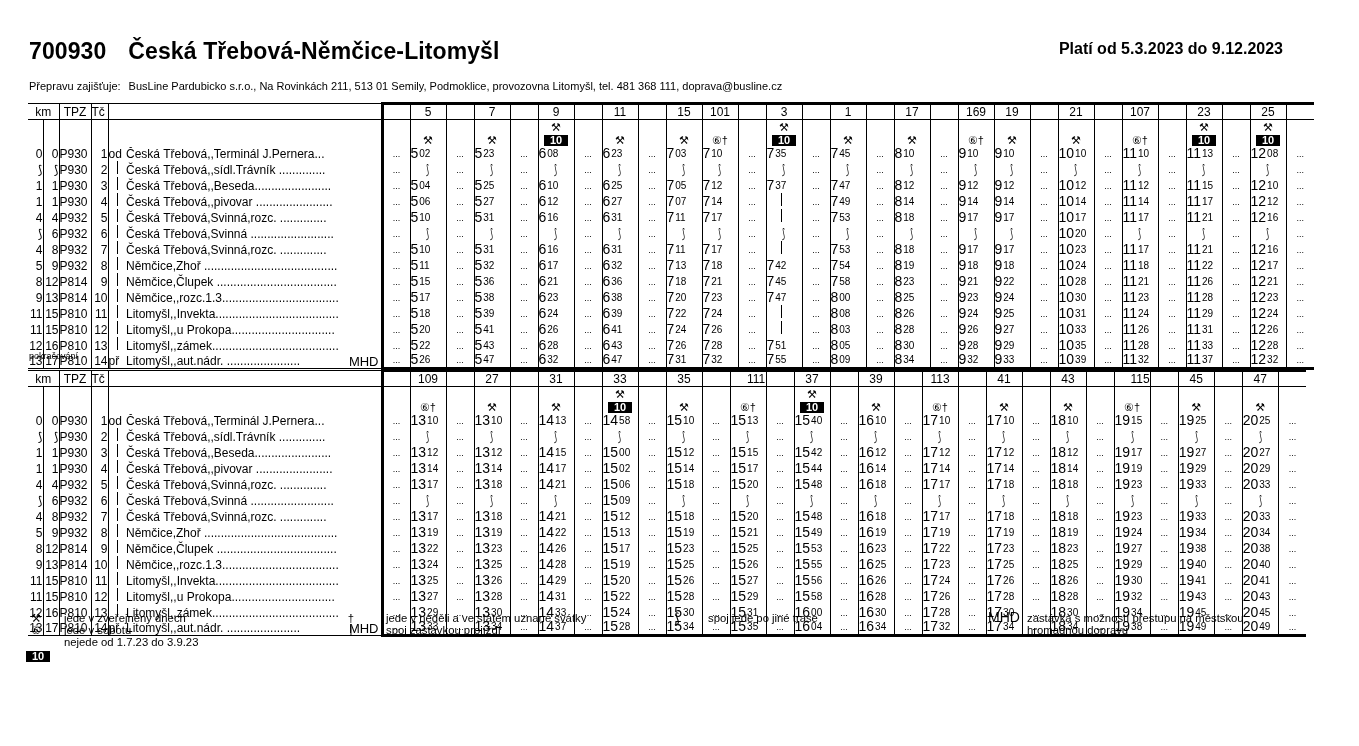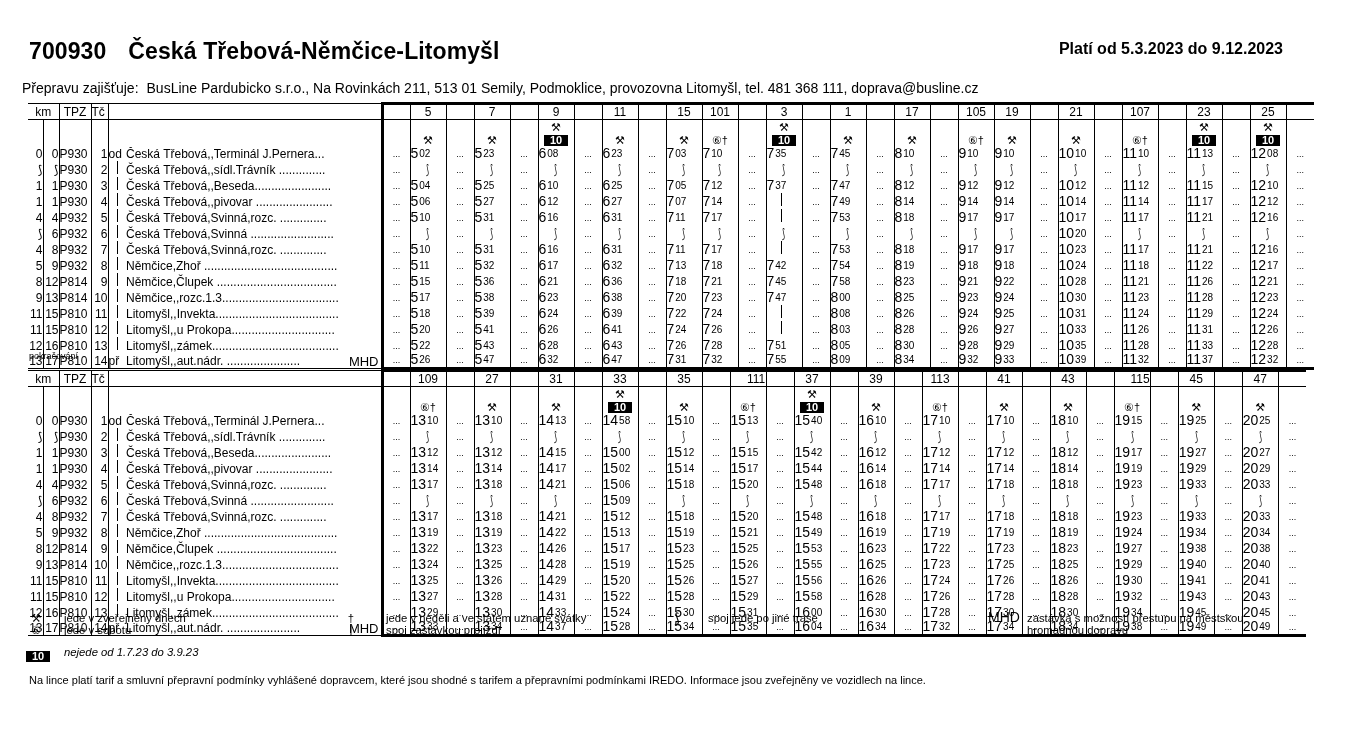--- a/index.html
+++ b/index.html
@@ -1,21 +1,21 @@
 <!DOCTYPE html>
 <html><head>
 <meta charset="utf-8">
 <style>
   html, body { margin:0; padding:0; background:#fff; }
   body { width:1359px; height:746px; position:relative; overflow:hidden;
          font-family:"Liberation Sans", sans-serif; color:#000; }
   .title { position:absolute; left:29px; top:38px; font-size:23px; font-weight:bold; letter-spacing:0.1px; }
   .title .num { margin-right:22px; }
   .validity { position:absolute; right:76px; top:40px; font-size:16px; font-weight:bold; }
-  .operator { position:absolute; left:22px; top:80px; font-size:14px;text-align:center; }
+  .operator { position:absolute; left:29px; top:80px; font-size:11px;text-align:center; }
   .operator .lbl { margin-right:8px; }
   .contd { position:absolute; left:29px; top:351px; font-size:9px; }
 
   table.tt { position:absolute; border-collapse:collapse; table-layout:fixed; font-size:12px; }
   table.tt td { padding:0; height:13.8px; line-height:13px; white-space:nowrap; overflow:hidden; vertical-align:bottom; }
   .hdr td { border-top:1.3px solid #000; border-bottom:1.3px solid #000; height:13px; text-align:center; font-size:12px; line-height:12px; }
   .hdr td.right-block { border-top:3px solid #000; }
   td.km1 { text-align:right; border-right:1px solid #000; }
   td.km2 { text-align:right; border-right:1px solid #000; }
   td.tpz { text-align:left; border-right:1px solid #000; }
@@ -107,21 +107,21 @@
         <td class="right-block"></td>
         <td class="right-block rt" style="text-align: center; padding-left: 0px;">15</td>
         <td class="right-block rt" style="text-align: center; padding-left: 0px;">101</td>
         <td class="right-block"></td>
         <td class="right-block rt" style="text-align: center; padding-left: 0px;">3</td>
         <td class="right-block"></td>
         <td class="right-block rt" style="text-align: center; padding-left: 0px;">1</td>
         <td class="right-block"></td>
         <td class="right-block rt" style="text-align: center; padding-left: 0px;">17</td>
         <td class="right-block"></td>
-        <td class="right-block rt" style="text-align: center; padding-left: 0px;">105</td>
+        <td class="right-block rt" style="text-align: center; padding-left: 0px;">169</td>
         <td class="right-block rt" style="text-align: center; padding-left: 0px;">19</td>
         <td class="right-block"></td>
         <td class="right-block rt" style="text-align: center; padding-left: 0px;">21</td>
         <td class="right-block"></td>
         <td class="right-block rt" style="text-align: center; padding-left: 0px;">107</td>
         <td class="right-block"></td>
         <td class="right-block rt" style="text-align: center; padding-left: 0px;">23</td>
         <td class="right-block"></td>
         <td class="right-block rt" style="text-align: center; padding-left: 0px;">25</td>
         <td class="right-block"></td>
@@ -1402,18 +1402,17 @@
   <span class="tx" style="top:12px; left:360px;">spoj zastávkou projíždí</span>
 
   <span class="ic" style="top:0; left:641px; font-size:14px;">⟆</span>
   <span class="tx" style="top:0; left:682px;">spoj jede po jiné trase</span>
 
   <span class="ic" style="top:-1px; left:960px; width:36px; font-size:14px;">MHD</span>
   <span class="tx" style="top:0; left:1001px;">zastávka s možností přestupu na městskou</span>
   <span class="tx" style="top:12px; left:1001px;">hromadnou dopravu</span>
 
   <span class="ic" style="top:38px; left:0; width:auto;"><span class="badge">10</span></span>
-  <span class="tx" style="top:34px;font-style:italic;">nejede od 1.7.23 do 3.9.23</span>
+  <span class="tx" style="top:24px;">nejede od 1.7.23 do 3.9.23</span>
 </div>
 
 <div class="footer">
-  <div>Na lince platí tarif a smluvní přepravní podmínky vyhlášené dopravcem, které jsou shodné s tarifem a přepravními podmínkami IREDO. Informace jsou zveřejněny ve vozidlech na lince.</div>
 </div>
 
 </body></html>

